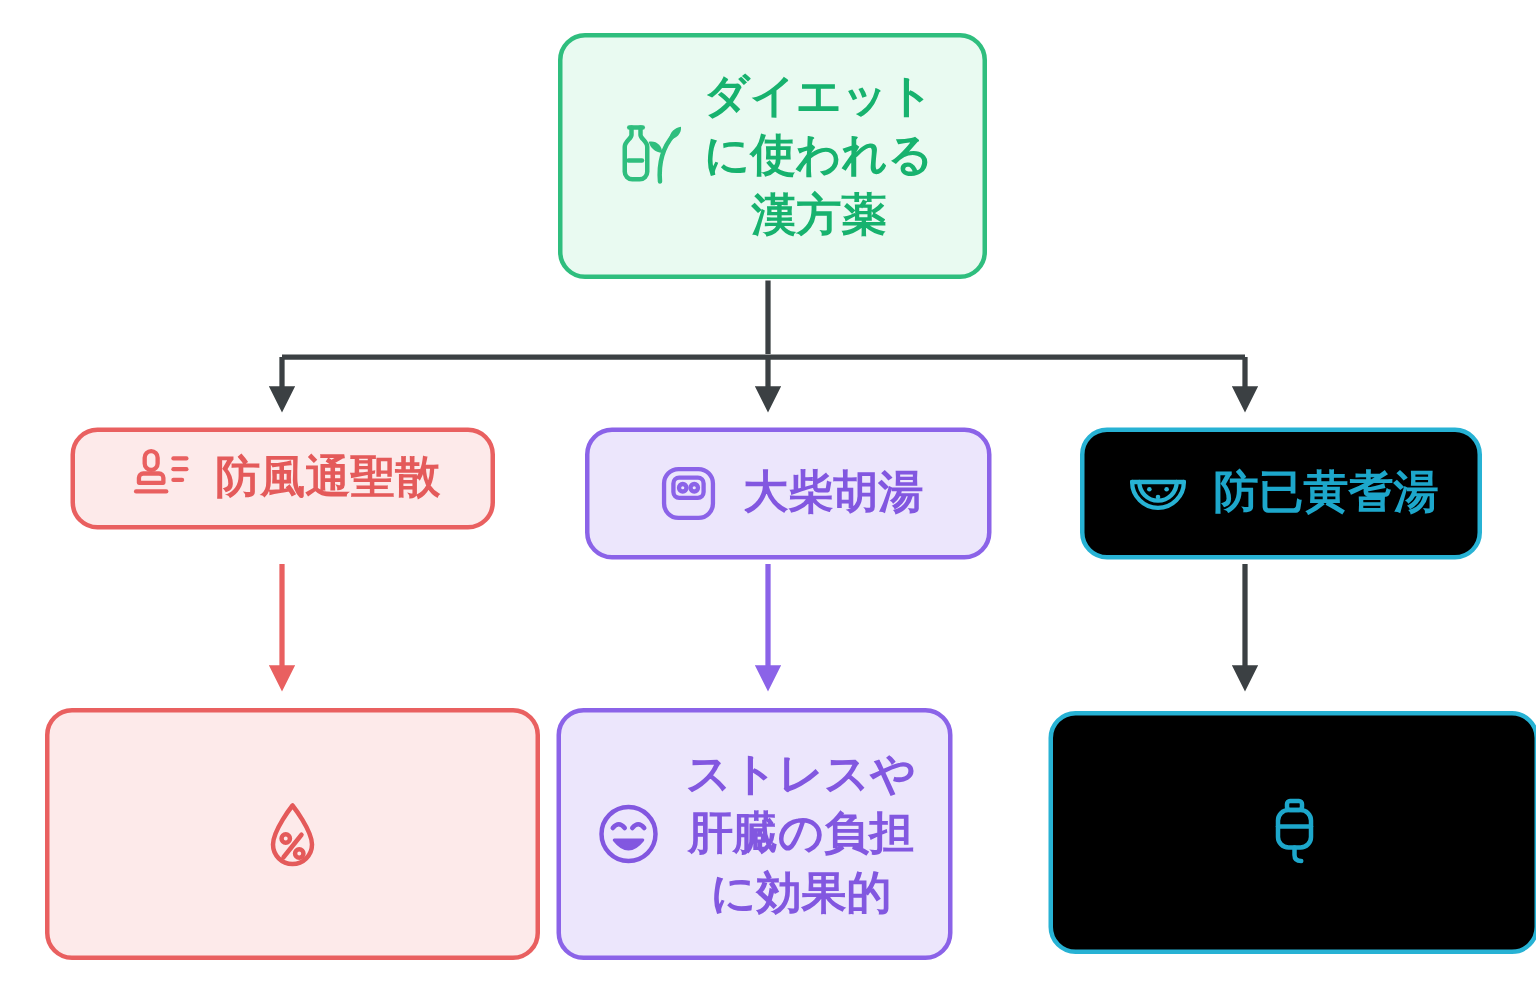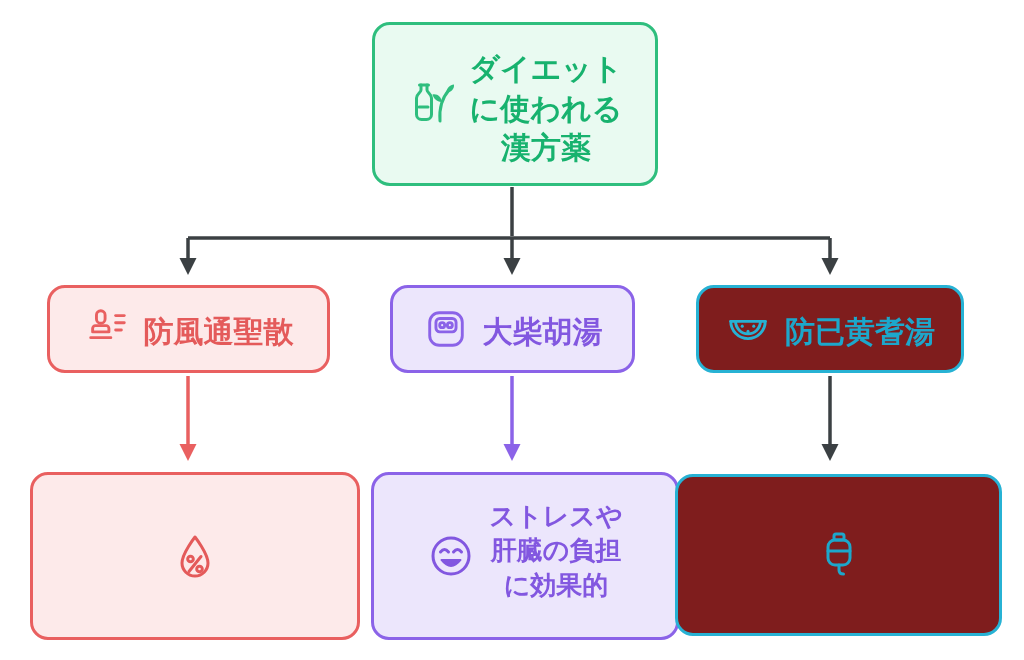--- a/index.html
+++ b/index.html
@@ -12,45 +12,46 @@
   }
   #arrow-layer {
     position: absolute;
     left: 0; top: 0;
     width: 1024px; height: 660px;
     pointer-events: none;
   }
   .node {
     position: absolute;
     display: flex;
+    align-items: center;
     justify-content: center;
     gap: 14px;
     border: 3px solid;
     border-radius: 18px;
-    padding: 24px 14px;
+    padding: 8px 14px;
   }
   .node-label {
     font-weight: bold;
     white-space: pre-line;
     text-align: center;
     line-height: 1.32;
   }
   .icon { display: flex; align-items: center; justify-content: center; flex: 0 0 auto; }
 
   .root-green  { border-color: #2fbe7e; background: #e9faf1; color: #17b26e; }
   .branch-red    { border-color: #e96060; background: #fdeaea; color: #e45a5a; }
   .branch-purple { border-color: #8b63e8; background: #ece6fc; color: #8257e0; }
-  .branch-cyan   { border-color: #27b2d4; background: #7f1d1d; color: #1da7cb; }
+  .branch-cyan   { border-color: #27b2d4; background: #000000; color: #1da7cb; margin-left: 24px; }
 
   #root-node        { left: 372px; top: 22px;  width: 286px; height: 164px; font-size: 30px; }
-  #branch-0-name    { left: 47px;  top: 285px; width: 283px; height: 88px;  font-size: 30px; }
-  #branch-1-name    { left: 390px; top: 285px; width: 245px; height: 88px;  font-size: 30px; }
+  #branch-0-name    { left: 47px;  top: 285px; width: 283px; height: 68px;  font-size: 30px; }
+  #branch-1-name    { left: 390px; top: 285px; width: 271px; height: 88px;  font-size: 30px; }
   #branch-2-name    { left: 696px; top: 285px; width: 268px; height: 88px;  font-size: 30px; }
   #branch-0-effect  { left: 30px;  top: 472px; width: 330px; height: 168px; font-size: 30px; }
-  #branch-1-effect  { left: 371px; top: 472px; width: 308px; height: 168px; font-size: 26px; }
+  #branch-1-effect  { left: 371px; top: 472px; width: 264px; height: 168px; font-size: 30px; }
   #branch-2-effect  { left: 675px; top: 474px; width: 327px; height: 162px; font-size: 30px; }
 </style>
 </head>
 <body>
 
 <svg id="arrow-layer" viewBox="0 0 1024 660" xmlns="http://www.w3.org/2000/svg">
   <defs>
     <marker id="ah-dark" viewBox="0 0 10 10" refX="6" refY="5" markerWidth="5" markerHeight="5" orient="auto-start-reverse">
       <path d="M0 0 L10 5 L0 10 z" fill="#3b4043"></path>
     </marker>

